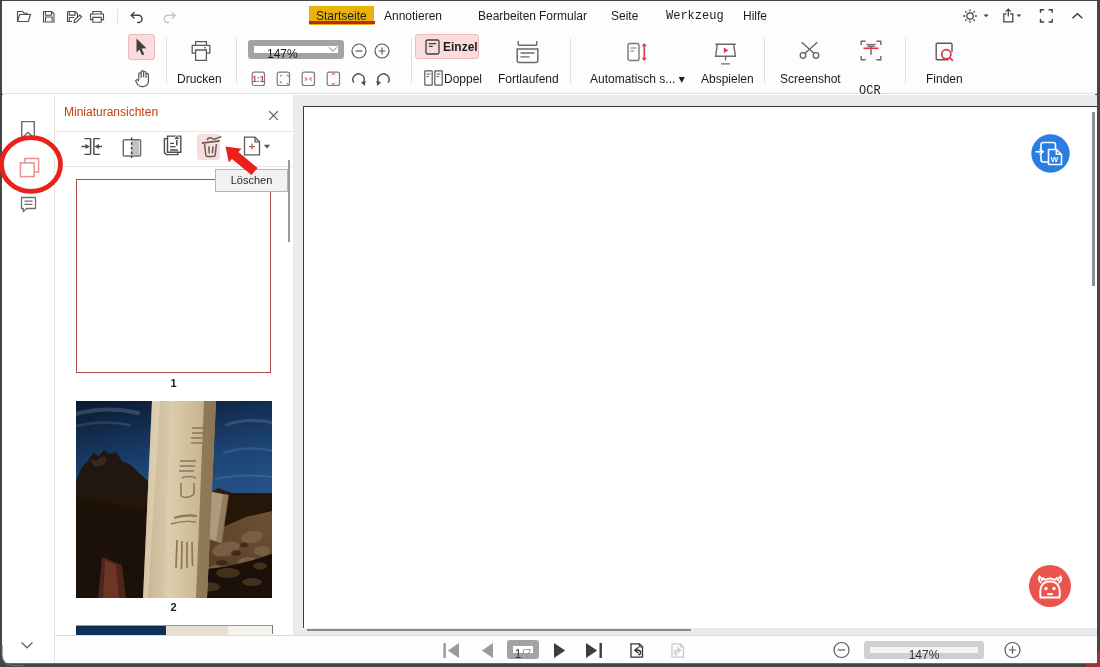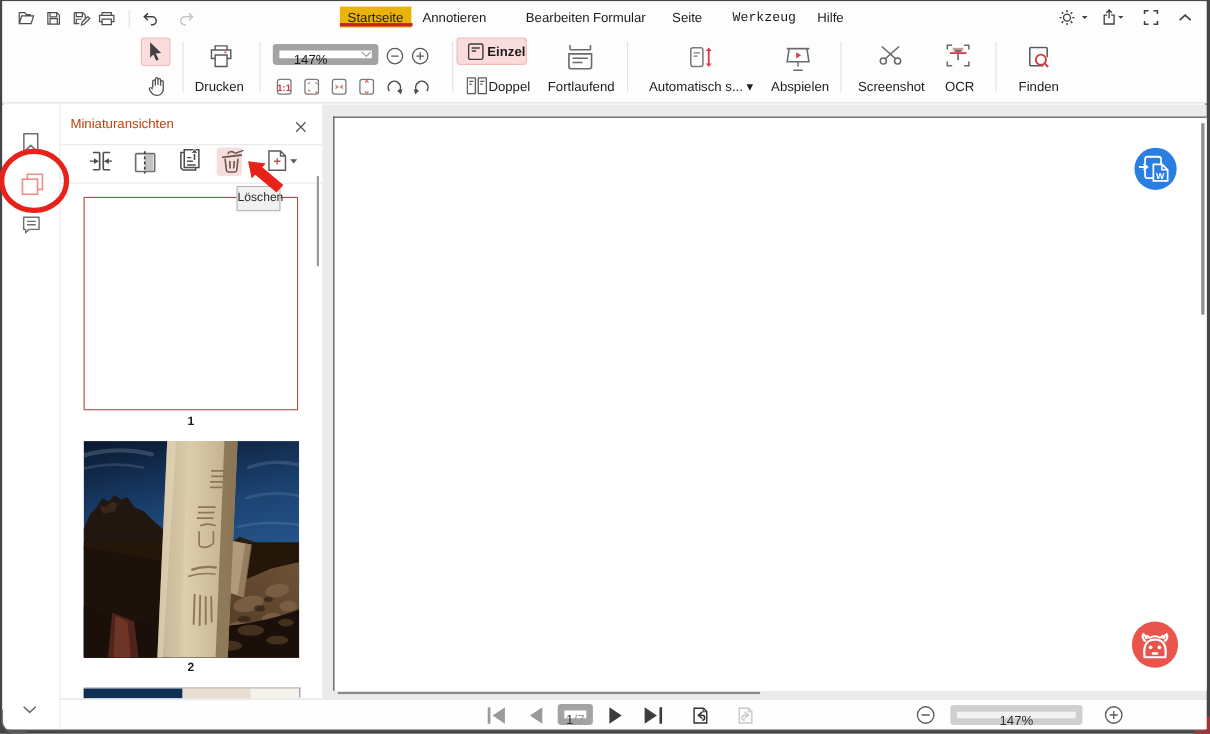--- a/index.html
+++ b/index.html
@@ -17,21 +17,21 @@
 .pinkbtn { position:absolute; background:#fbdcdc; border:1px solid #f0baba; border-radius:3px; }
 .lbl { position:absolute; font-size:12px; color:#1c1c1c; white-space:nowrap; }
 
 .rail { position:absolute; left:2px; top:95px; width:53px; height:568px; background:#fff; border-right:1px solid #e4e4e4; }
 .panel { position:absolute; left:55px; top:95px; width:238px; height:540px; background:#fff; overflow:hidden; }
 .mainarea { position:absolute; left:293px; top:95px; width:804px; height:540px; background:#ebebeb; }
 .page { position:absolute; left:10px; top:11px; width:794px; height:522px; background:#fff; border-left:1.5px solid #3d3d3d; border-top:1.7px solid #3d3d3d; }
 
 .bottombar { position:absolute; left:55px; top:635px; width:1042px; height:28px; background:#fefefe; border-top:1px solid #dcdcdc; }
 .inputbox { position:absolute; background:#fff; border:6px solid #a3a3a3; border-radius:3px; font-size:12px; text-align:center; }
-.tooltip { position:absolute; left:215px; top:169px; width:40px; height:23px; background:#f1f1f1; border:1px solid #b5b5b5; font-size:11px; color:#2a2a2a; text-align:center; line-height:21px; }
+.tooltip { position:absolute; left:215px; top:169px; width:73px; height:23px; background:#f1f1f1; border:1px solid #b5b5b5; font-size:11px; color:#2a2a2a; text-align:center; line-height:21px; }
 .thumb1 { position:absolute; left:76px; top:179px; width:195px; height:194px; background:#fff; border:1px solid #aa4a45; }
 .tnum { position:absolute; width:195px; left:76px; text-align:center; font-size:11px; color:#1a1a1a; font-weight:bold; }
 </style>
 </head>
 <body>
 
 <div class="abs" style="left:1086px;top:651px;width:30px;height:30px;background:#a13238;border-radius:50%;"></div>
 <div class="win"></div>
 
 <div class="menubar">
@@ -92,21 +92,21 @@
   <div class="vsep" style="left:903px;top:8px;height:46px;"></div>
   <div class="pinkbtn" style="left:126px;top:4px;width:27px;height:26px;"></div>
   <div class="pinkbtn" style="left:413px;top:4px;width:64px;height:25px;"></div>
   <div class="lbl" style="left:441px;top:10px;font-weight:bold;">Einzel</div>
   <div class="lbl" style="left:175px;top:42px;">Drucken</div>
   <div class="lbl" style="left:442px;top:42px;">Doppel</div>
   <div class="lbl" style="left:496px;top:42px;">Fortlaufend</div>
   <div class="lbl" style="left:588px;top:42px;">Automatisch s... ▾</div>
   <div class="lbl" style="left:699px;top:42px;">Abspielen</div>
   <div class="lbl" style="left:778px;top:42px;">Screenshot</div>
-  <div class="lbl" style="left:857px;top:42px;">OCR</div>
+  <div class="lbl" style="left:857px;top:54px;font-family:Liberation Mono, monospace;">OCR</div>
   <div class="lbl" style="left:924px;top:42px;">Finden</div>
 
   <div class="inputbox" style="left:246px;top:10px;width:96px;height:19px;text-align:left;padding-left:13px;line-height:17px;color:#1c1c1c;">147%</div>
   <svg class="abs" style="left:326px;top:16px" width="10" height="7" viewBox="0 0 10 7" fill="none" stroke="#a9a9a9" stroke-width="1.2">
       <path d="M1 1.2 l4 4 l4 -4"></path>
     </svg>
 
   <svg class="abs" style="left:133px;top:8px" width="13" height="18" viewBox="0 0 13 18">
       <path d="M1.5 0.5 L11.5 10.2 L6.6 10.6 L9.3 16.2 L7 17.3 L4.4 11.6 L1.5 14.6 Z" fill="#414141"></path>
     </svg>

